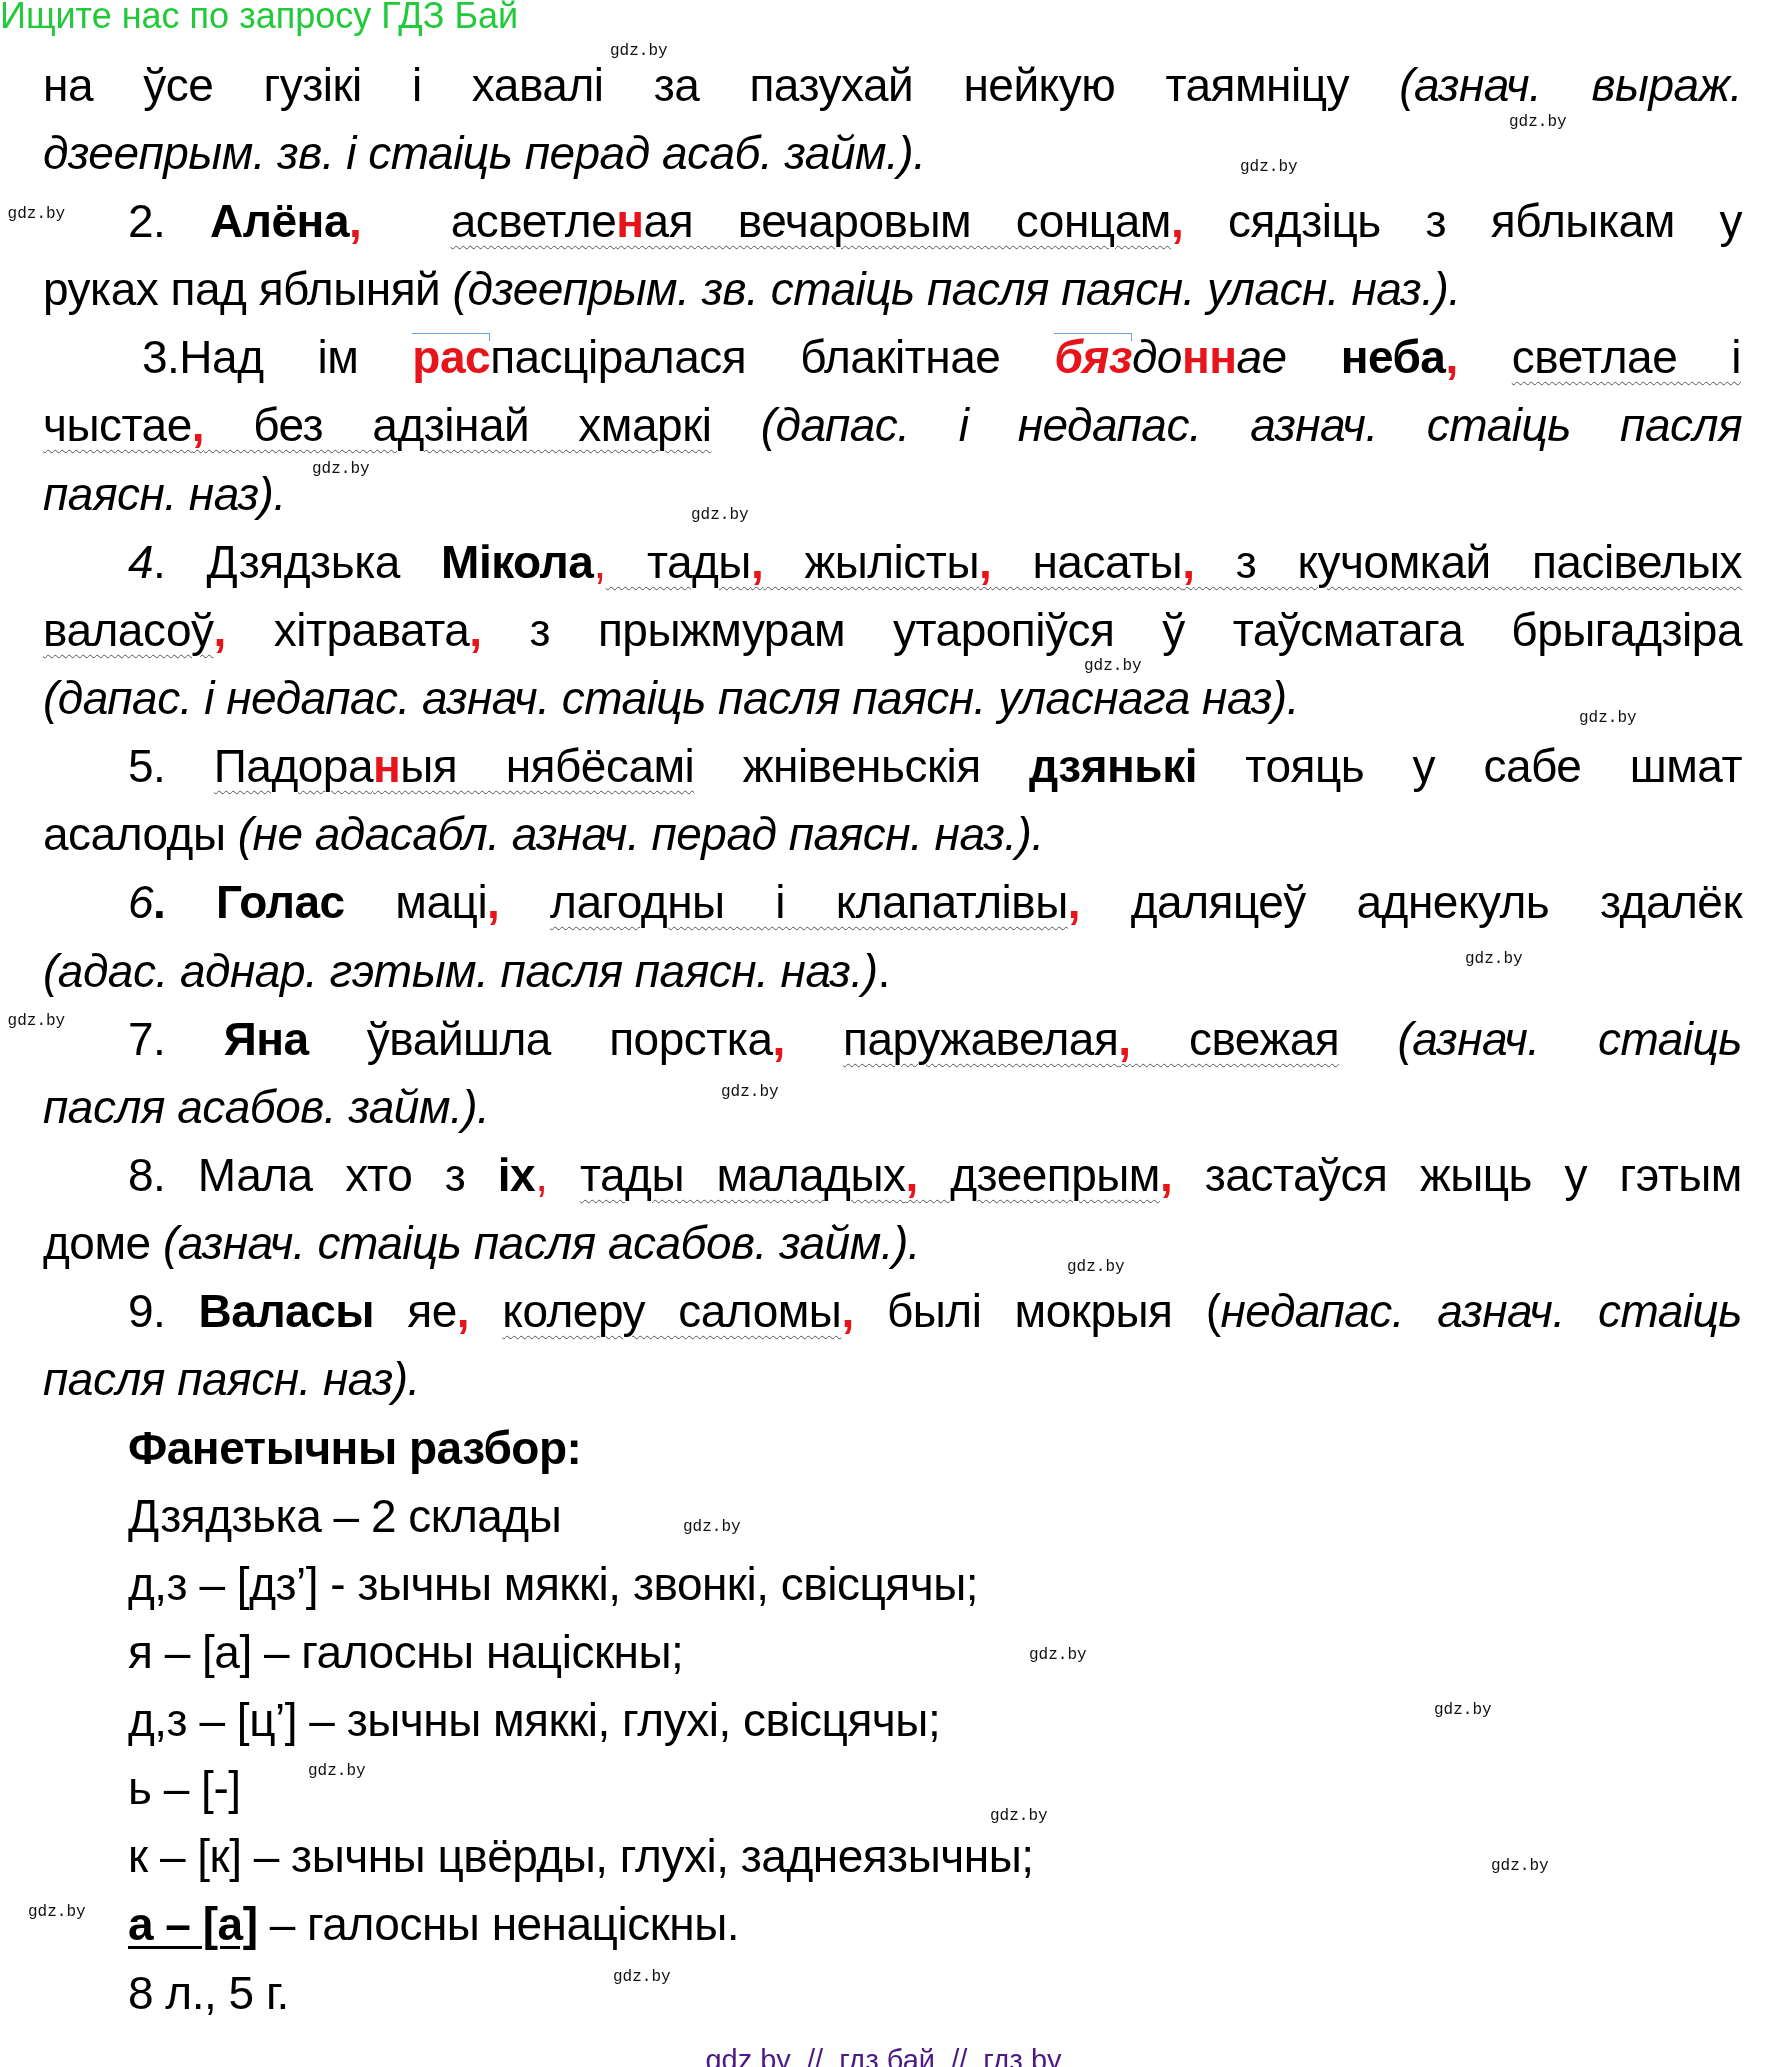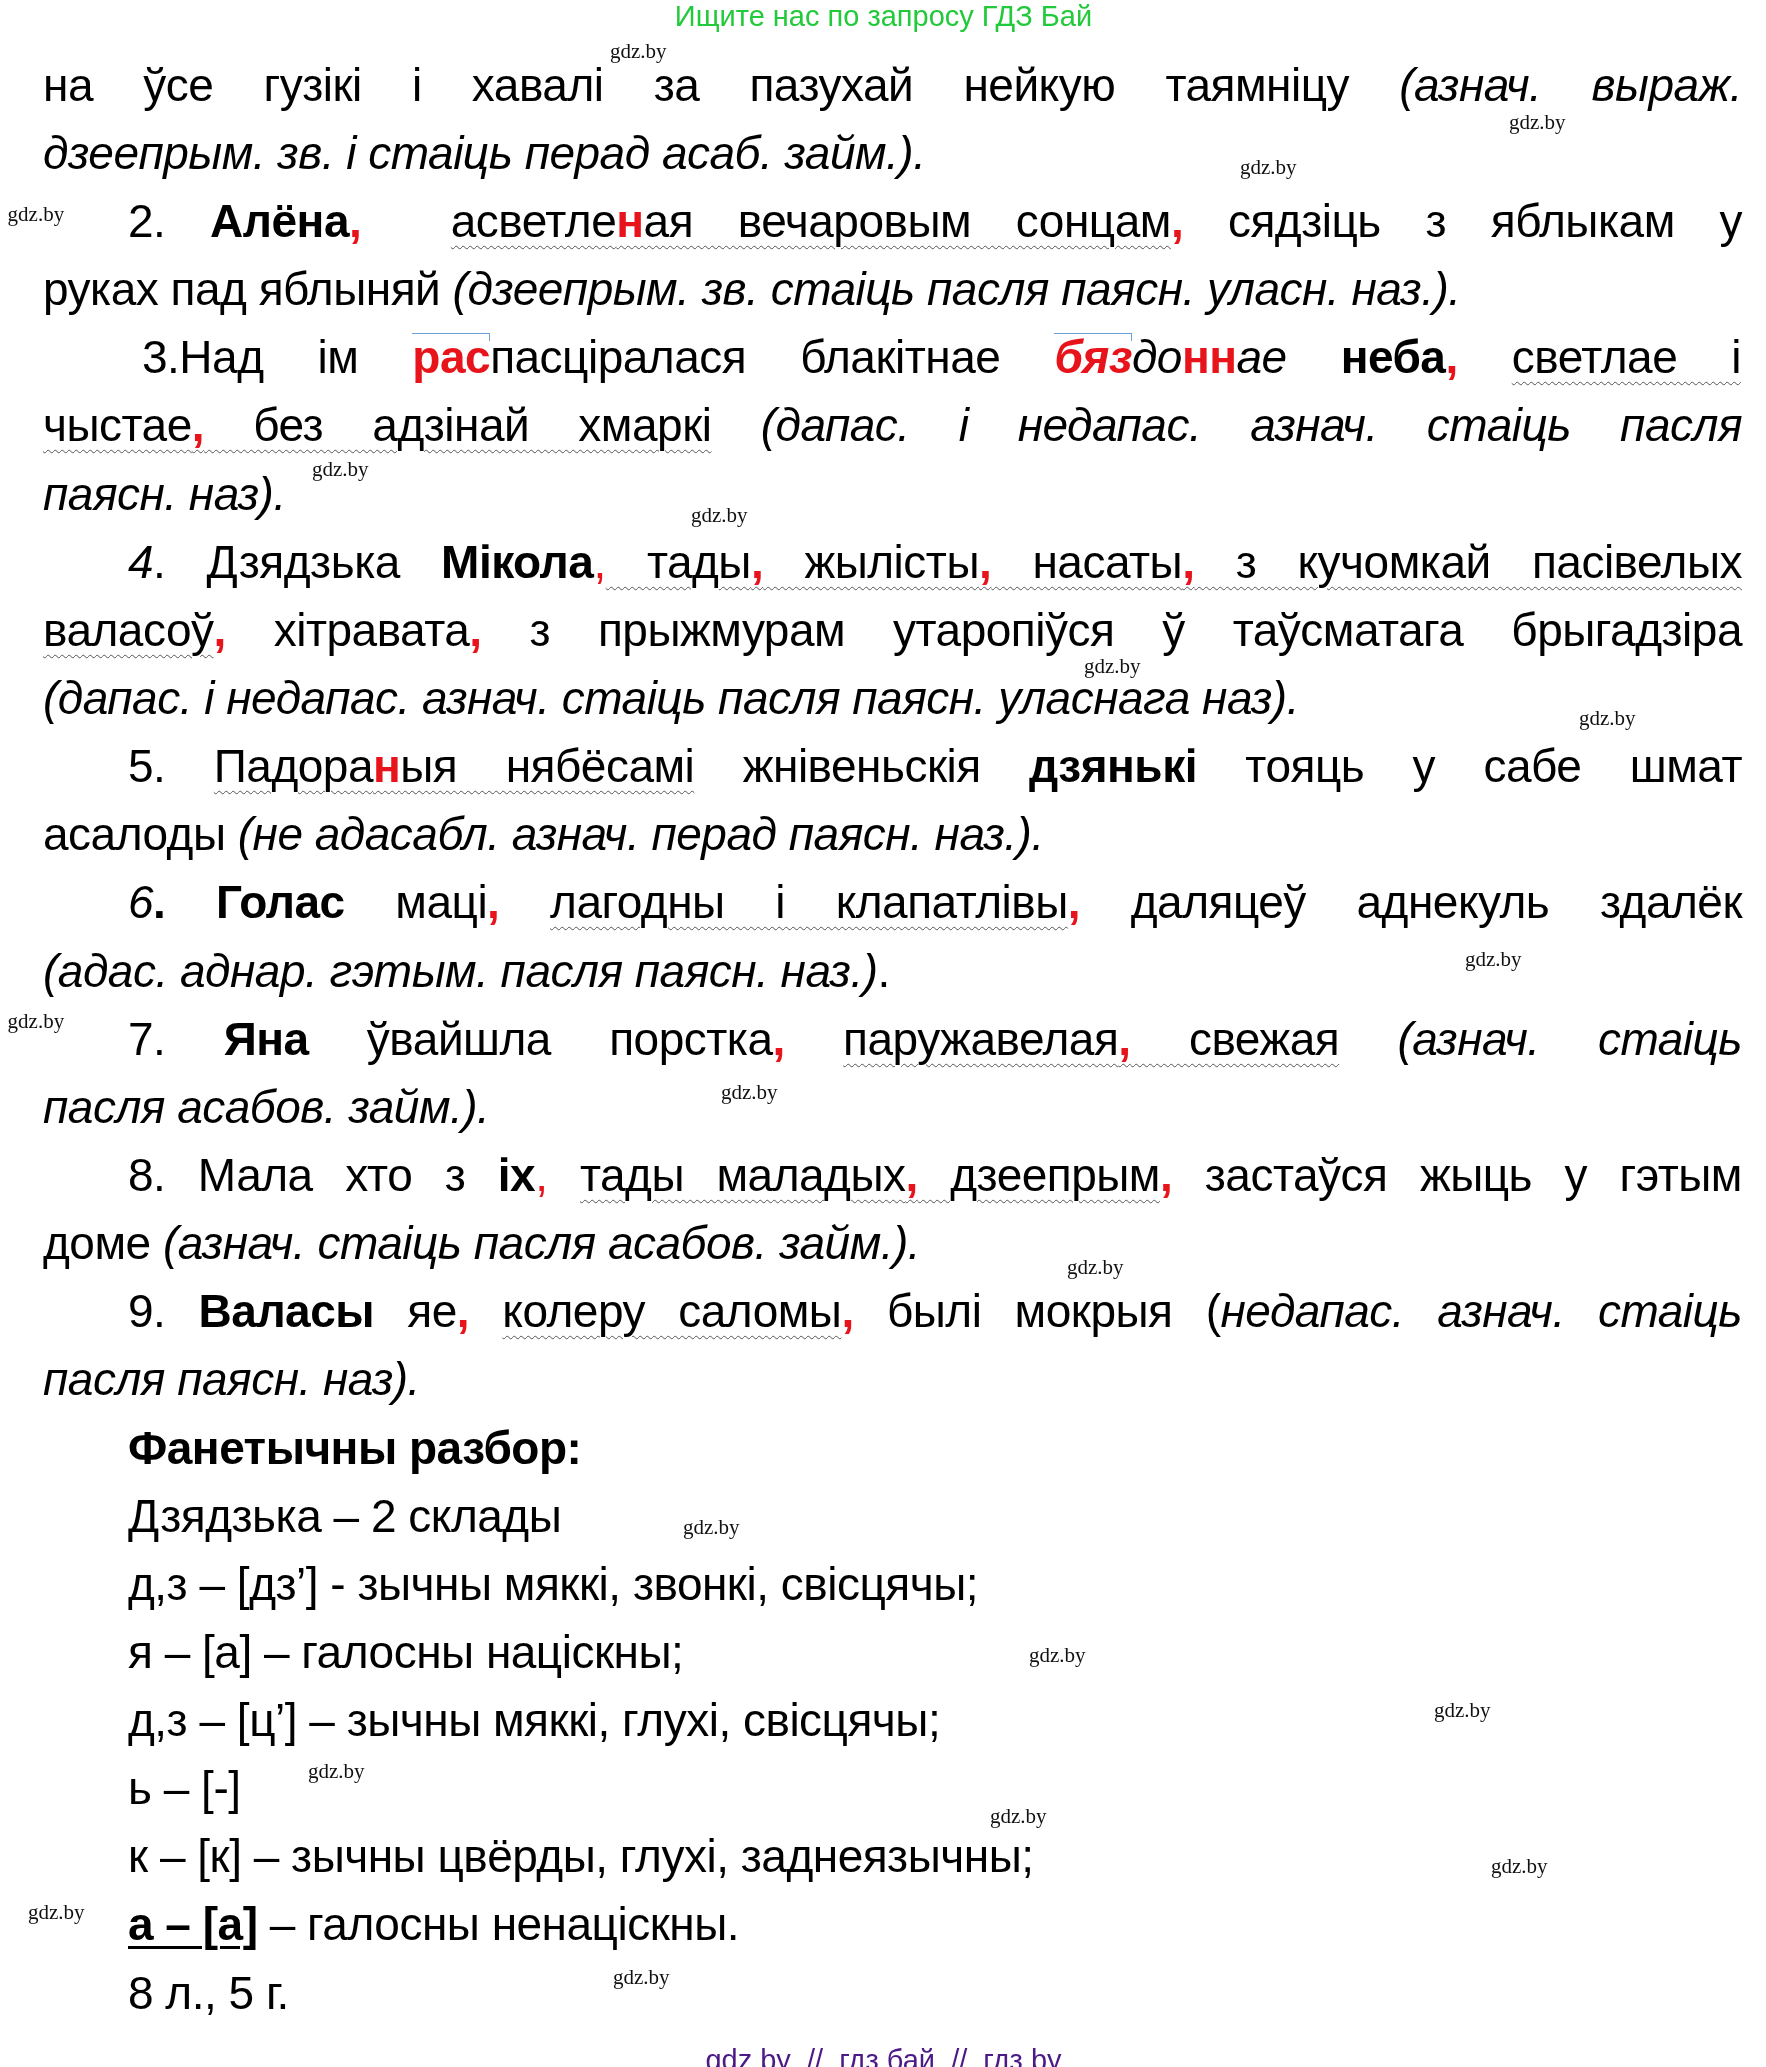--- a/index.html
+++ b/index.html
@@ -2,30 +2,30 @@
 <html style="font-size:15px"><head>
 <meta charset="utf-8">
 <style>
   html, body { margin: 0; padding: 0; background: #ffffff; }
   body {
     width: 1767px; height: 2068px; position: relative; overflow: hidden;
     font-family: "Liberation Sans", "DejaVu Sans", sans-serif;
     color: #000;
   }
   .banner {
-    position: absolute; top: 0; left: 0; width: 1767px; text-align: center;
-    font-size: 29px; color: #22c93a; line-height: 32px;
+    position: absolute; top: 0; left: 0; width: 1767px; 
+    font-size: 36px; color: #22c93a; line-height: 32px;
   }
   .footer {
     position: absolute; top: 2044px; left: 0; width: 1767px; text-align: center;
     font-size: 29px; color: #4b1a86; line-height: 32px; white-space: pre;
   }
   .wm {
-    position: absolute; font-size: 21px; color: #111; line-height: 26.5px;
-    font-family: Liberation Serif, serif;
+    position: absolute; font-size: 16px; color: #111; line-height: 26.5px;
+    font-family: Liberation Mono, monospace;
   }
   .line {
     position: absolute; left: 43px; width: 1703px; font-size: 46px; line-height: 57px;
     white-space: nowrap; letter-spacing: -0.5px;
   }
   .just { text-align: justify; text-align-last: justify; width: 1699px; }
   .ind { left: 128px; width: 1614px; }
   .ind.just { width: 1614px; }
   .ind3 { left: 142px; width: 1599px; }
   .ind3.just { width: 1599px; }

